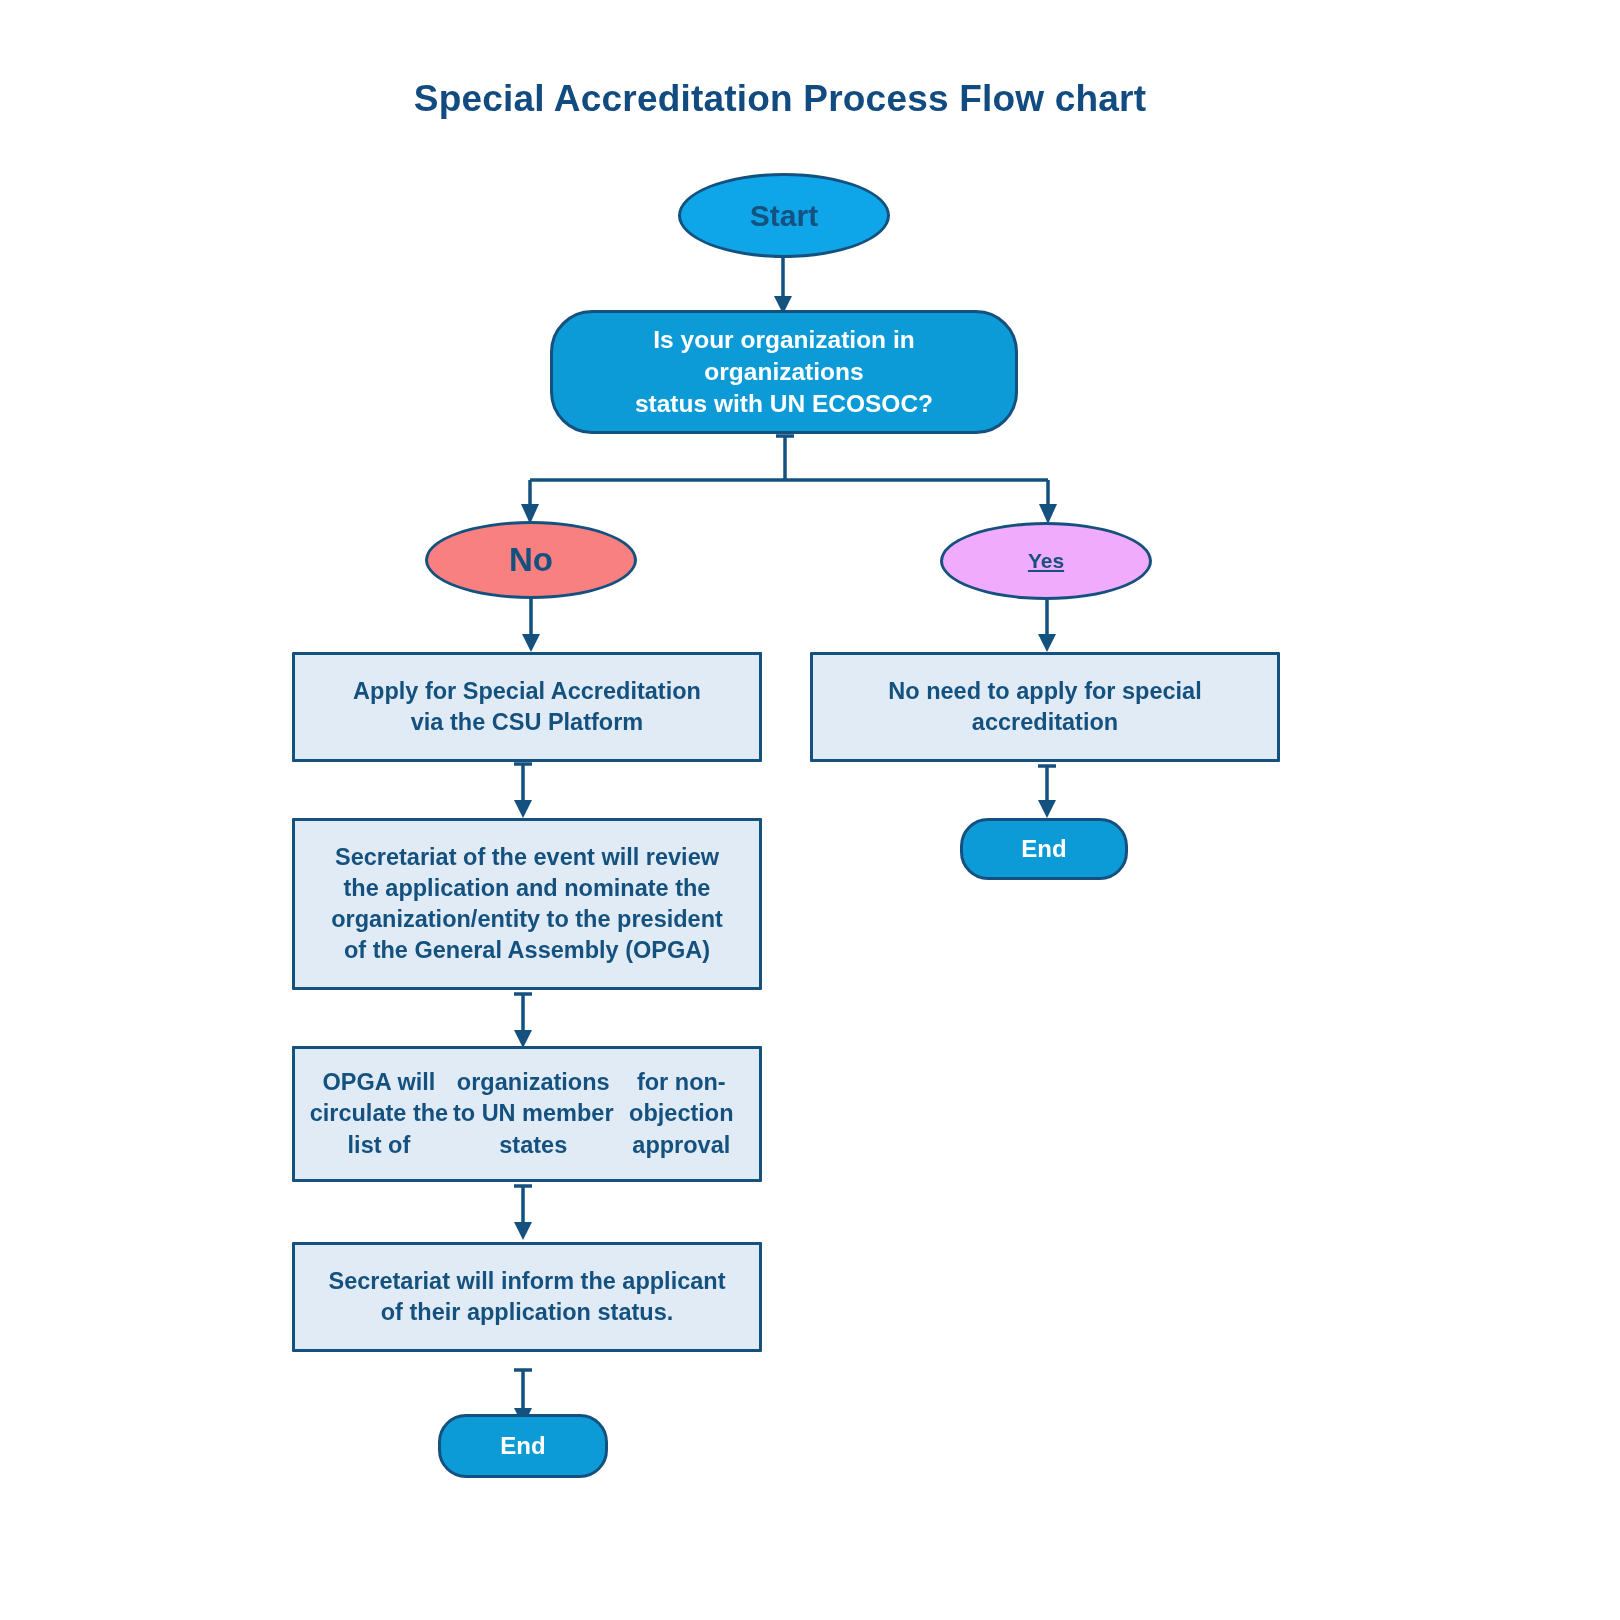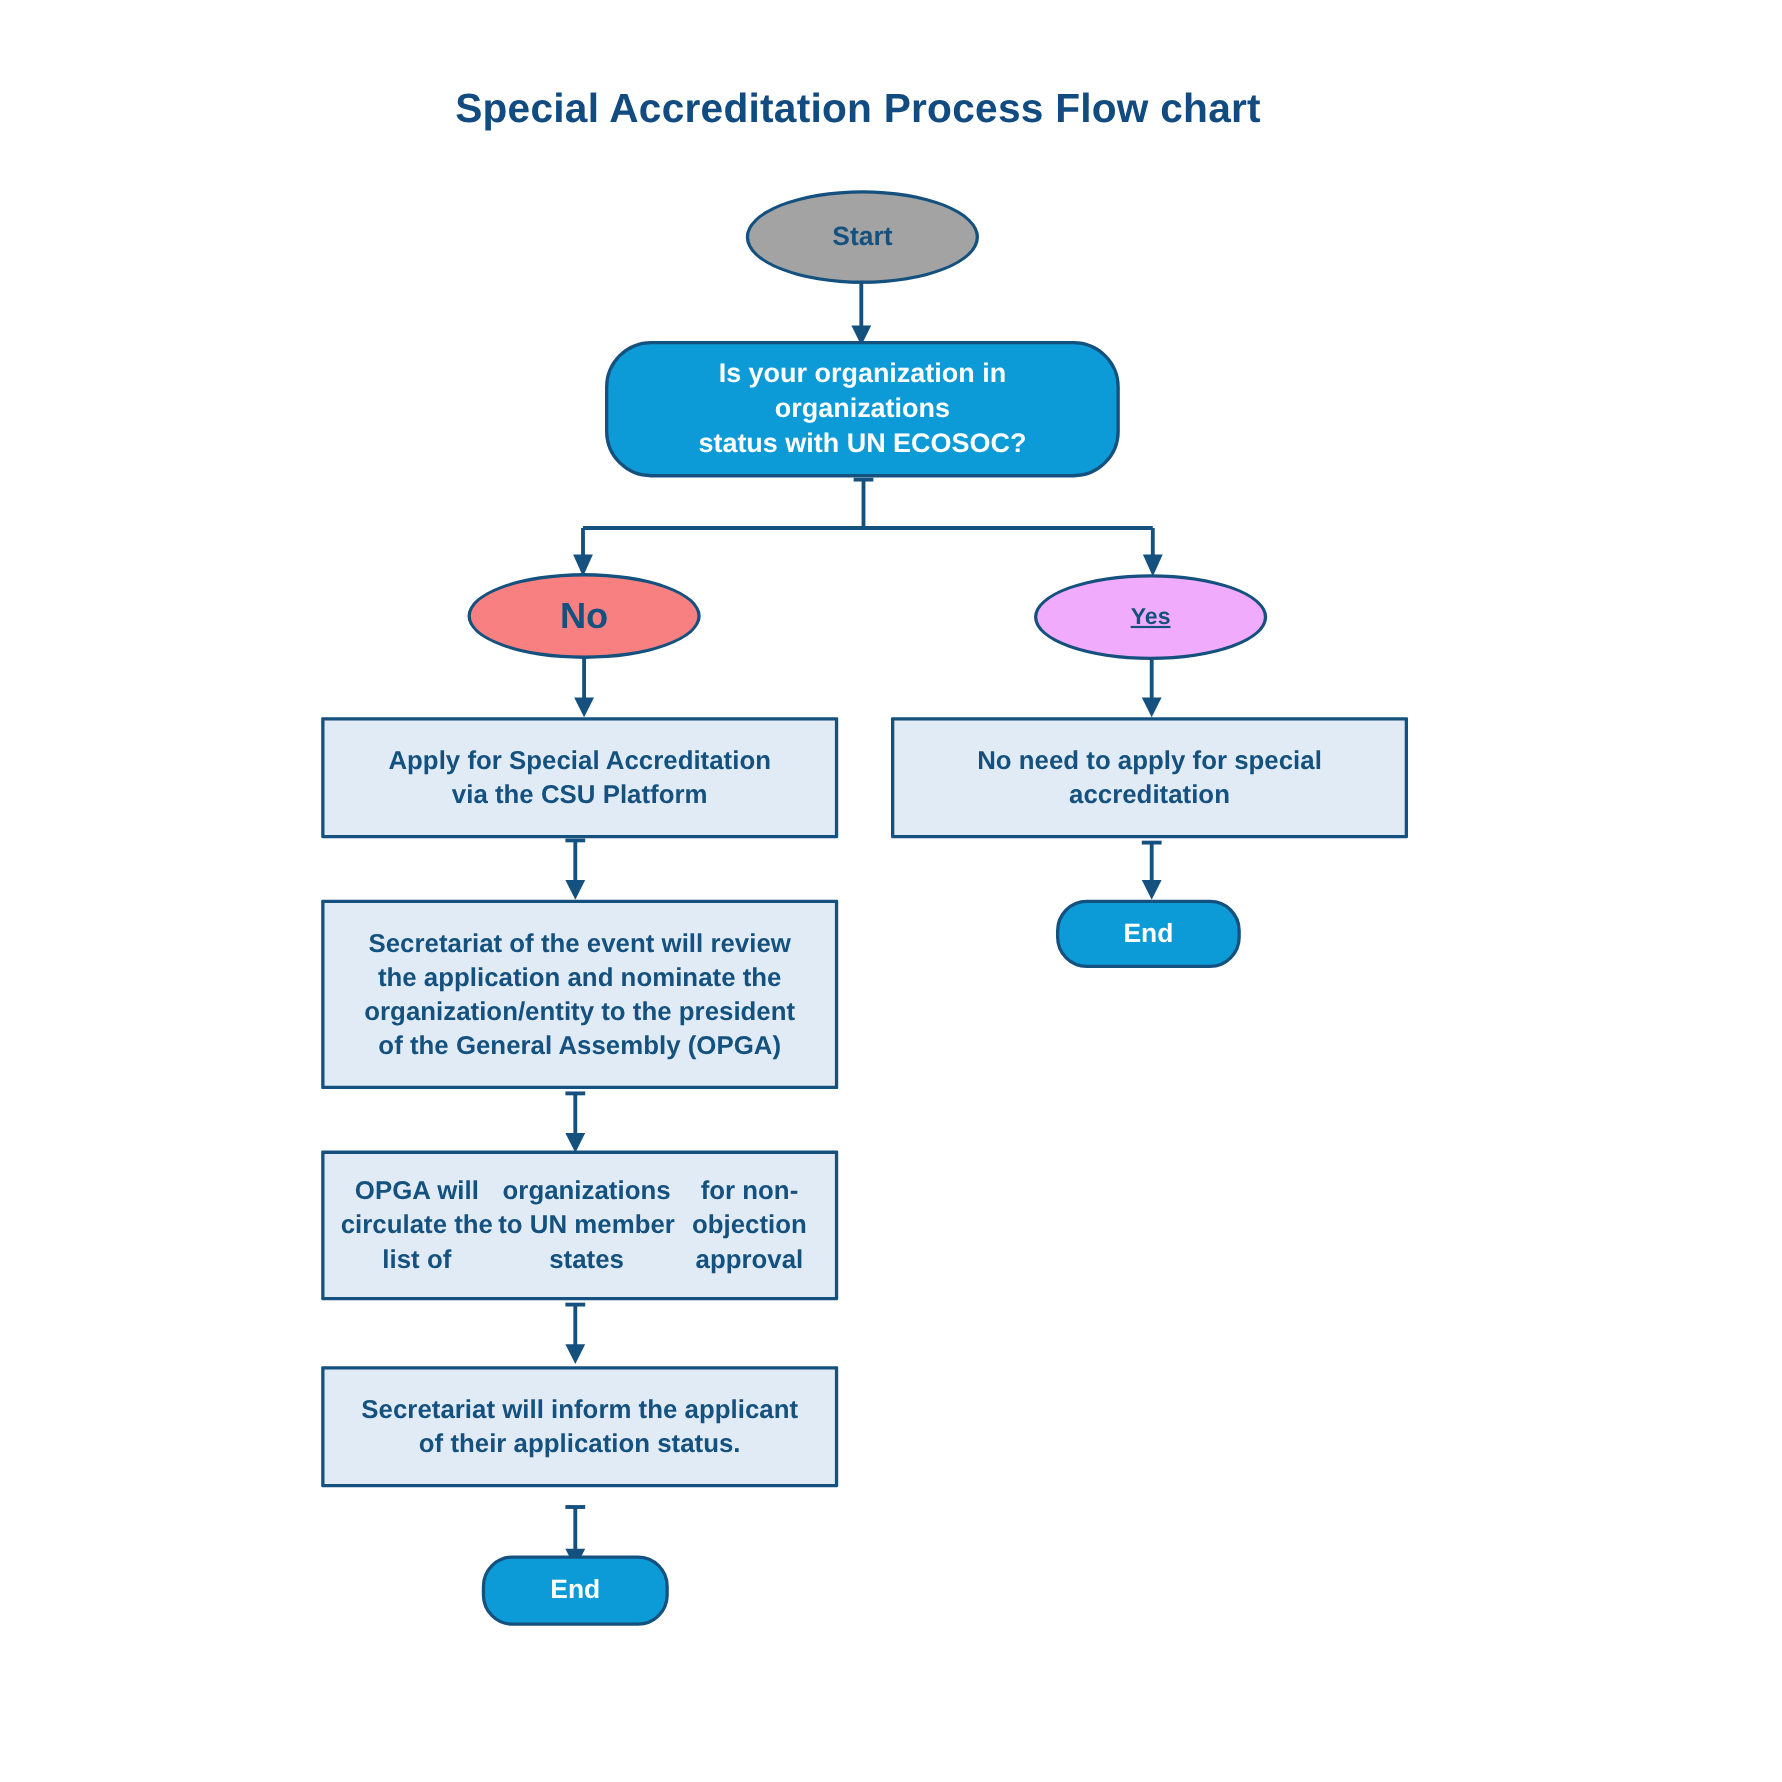--- a/index.html
+++ b/index.html
@@ -44,23 +44,23 @@
     line-height: 1.32;
   }
 
   
   .node.ellipse {
     border: 3px solid #14517f;
     border-radius: 50%;
   }
 
   .node.start-node {
-    background: #a3a3a3;
-    color: #14517f;
-    font-size: 24px;
+    background: #0ea5e9;
+    color: #14517f;
+    font-size: 30px;
   }
 
   .node.branch-no {
     background: #f98080;
     color: #14517f;
     font-size: 33px;
   }
 
   .node.branch-yes {
     background: #f0abfc;

